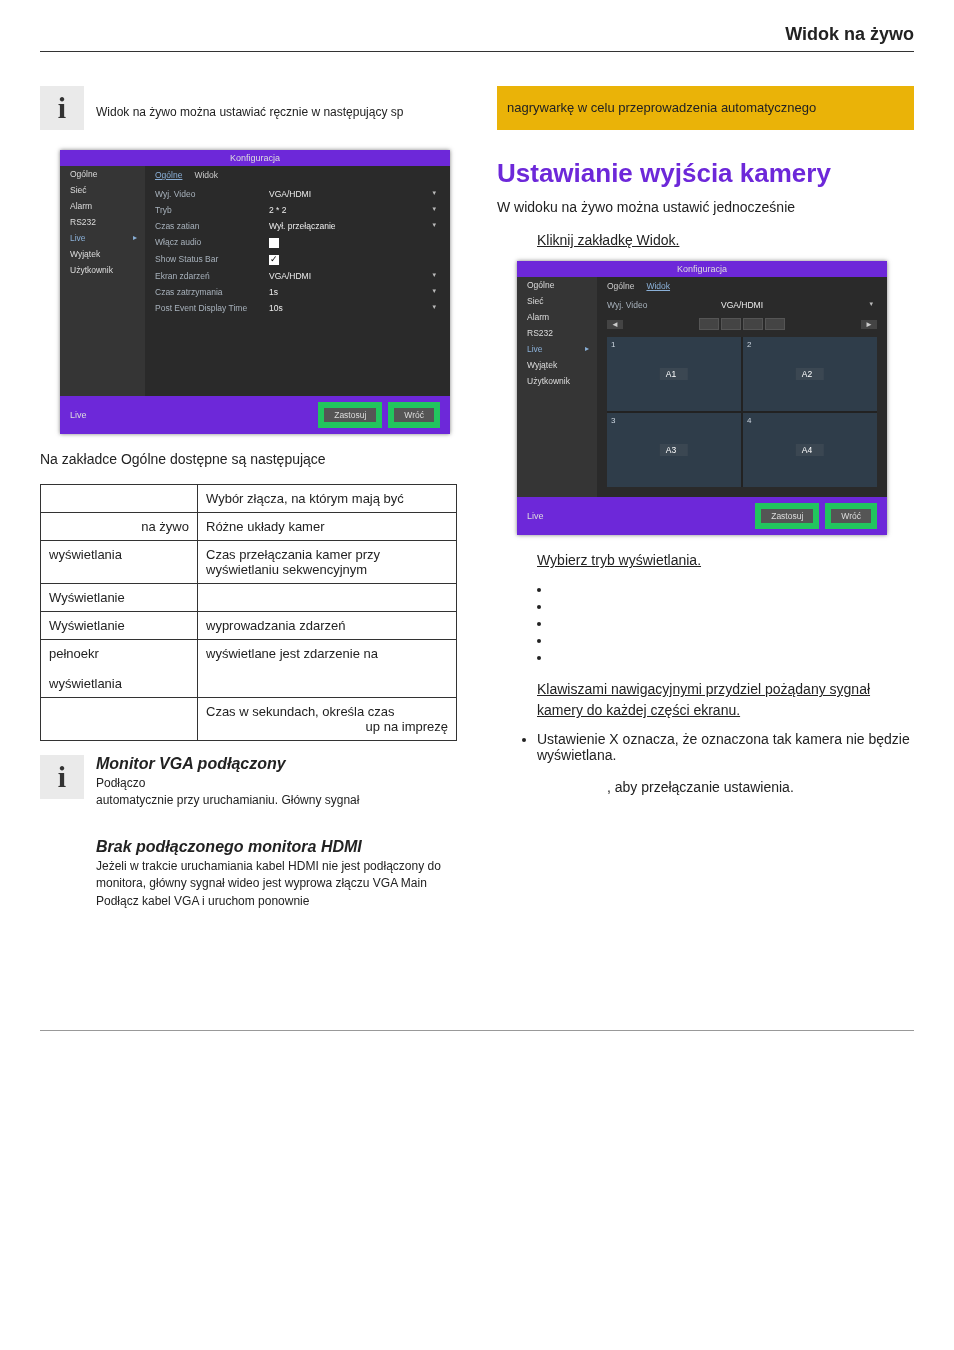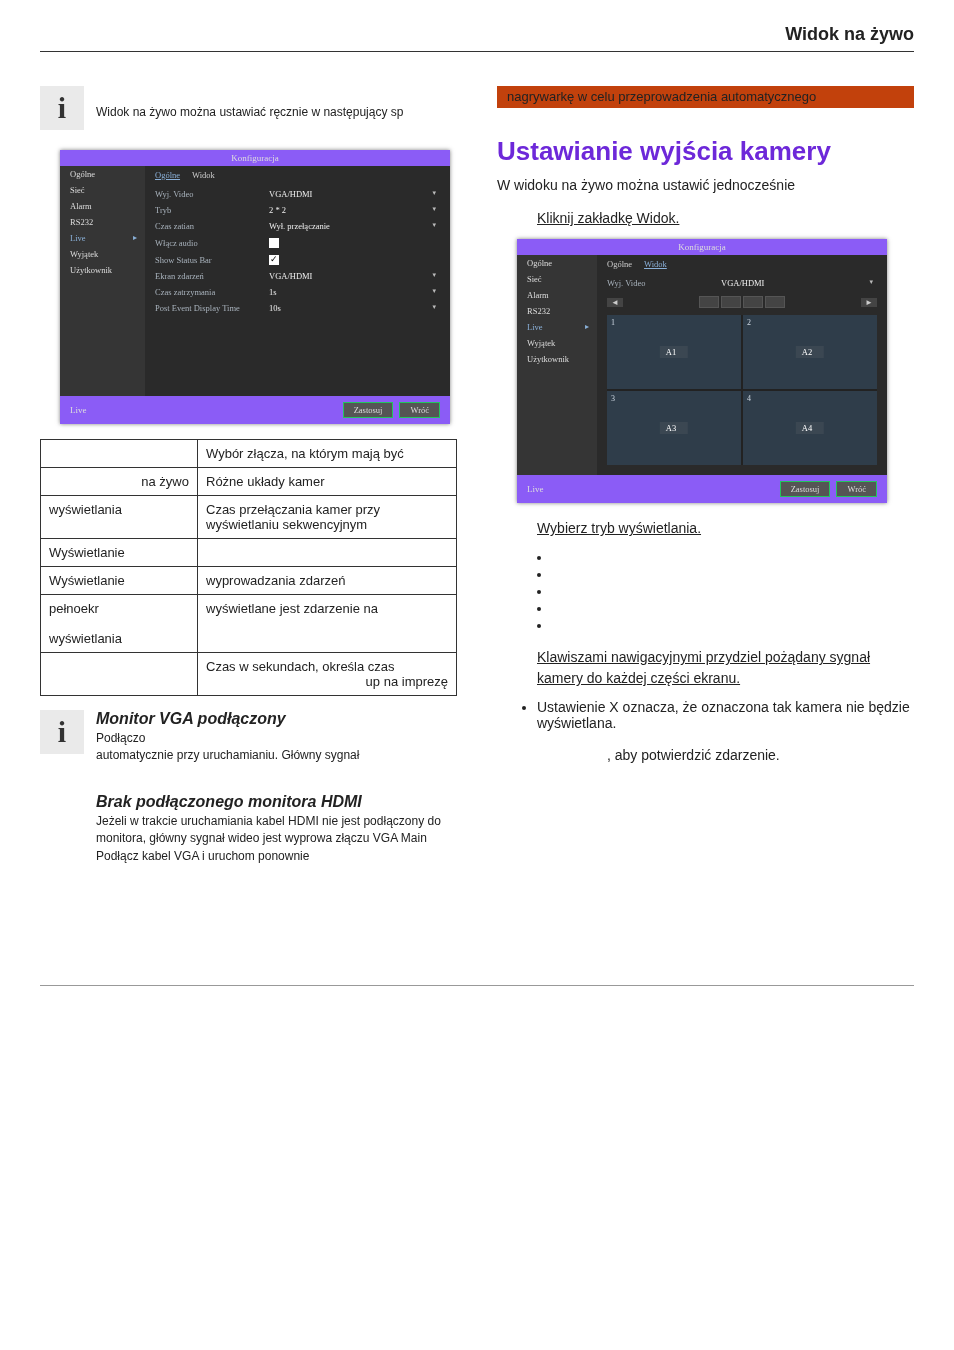--- a/index.html
+++ b/index.html
@@ -64,24 +64,24 @@
 
   .body-text {
     font-size: 14px;
     line-height: 1.5;
     margin: 0 0 12px 0;
   }
 
   
   .nvr {
     width: 390px;
-    background: #8b5cf6;
+    background: #6d28d9;
     color: #ccc;
     font-size: 9px;
-    font-family: Liberation Serif, serif;
+    font-family: Liberation Sans, sans-serif;
     margin: 5px 0 15px 20px;
     box-shadow: 0 0 4px rgba(0,0,0,0.5);
   }
   .nvr-title {
     text-align: center;
     padding: 3px 0;
     font-size: 9px;
     color: #ddd;
   }
   .nvr-body {
@@ -168,21 +168,21 @@
     font-size: 9px;
     color: #ddd;
   }
   .nvr-foot-left { flex: 1; }
   .nvr-btn {
     padding: 2px 10px;
     background: #555;
     color: #ddd;
     margin-left: 6px;
     font-size: 8.5px;
-    border: 1px solid #22c55e;
+    border: 6px solid #22c55e;
   }
 
   
   .layout-icons {
     display: flex;
     justify-content: center;
     gap: 2px;
     padding: 3px 0;
   }
   .layout-icons span {
@@ -274,22 +274,22 @@
     list-style: disc;
     padding-left: 55px;
     margin: 4px 0 16px 0;
   }
   ul.dots li {
     margin: 3px 0;
     font-size: 14px;
     height: 14px;
   }
   .gray-note {
-    background: #c2410c;
-    padding: 2px 10px;
+    background: #eab308;
+    padding: 13px 10px;
     font-size: 13px;
     line-height: 1.4;
     margin-bottom: 12px;
   }
   .note-block {
     margin: 18px 0 0 0;
   }
   .note-title {
     font-weight: bold;
     font-style: italic;
@@ -377,20 +377,21 @@
               </div>
           </div>
         </div>
         <div class="nvr-foot">
           <span class="nvr-foot-left">Live</span>
           <span class="nvr-btn">Zastosuj</span>
           <span class="nvr-btn">Wróć</span>
         </div>
       </div>
 
+      <p class="body-text">Na zakładce Ogólne dostępne są następujące</p>
 
       <table class="desc">
         <tbody>
             <tr>
               <td></td>
               <td>Wybór złącza, na którym mają być</td>
             </tr>
         <tr>
               <td style="text-align:right">na żywo</td>
               <td>Różne układy kamer</td>
@@ -517,19 +518,19 @@
       </ul>
 
       <ol class="steps">
         <li>Klawiszami nawigacyjnymi przydziel pożądany sygnał kamery do każdej części ekranu.</li>
       </ol>
 
       <ul class="dots" style="padding-left:40px">
         <li style="height:auto">Ustawienie X oznacza, że oznaczona tak kamera nie będzie wyświetlana.</li>
       </ul>
 
-      <div style="margin-left:110px;font-size:14px">, aby potwierdzić zdarzenie.</div>
+      <div style="margin-left:110px;font-size:14px">, aby przełączanie ustawienia.</div>
 
     </div>
   </div>
 
   <div class="footer"></div>
 </div>
 
 </body></html>

